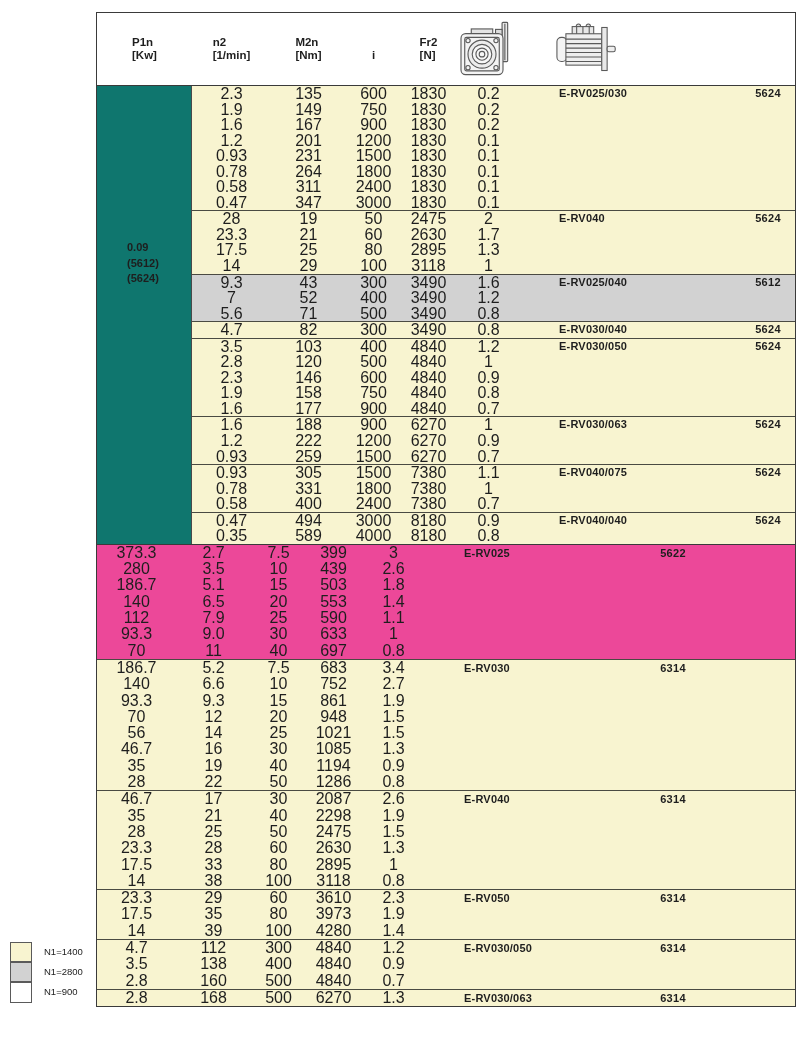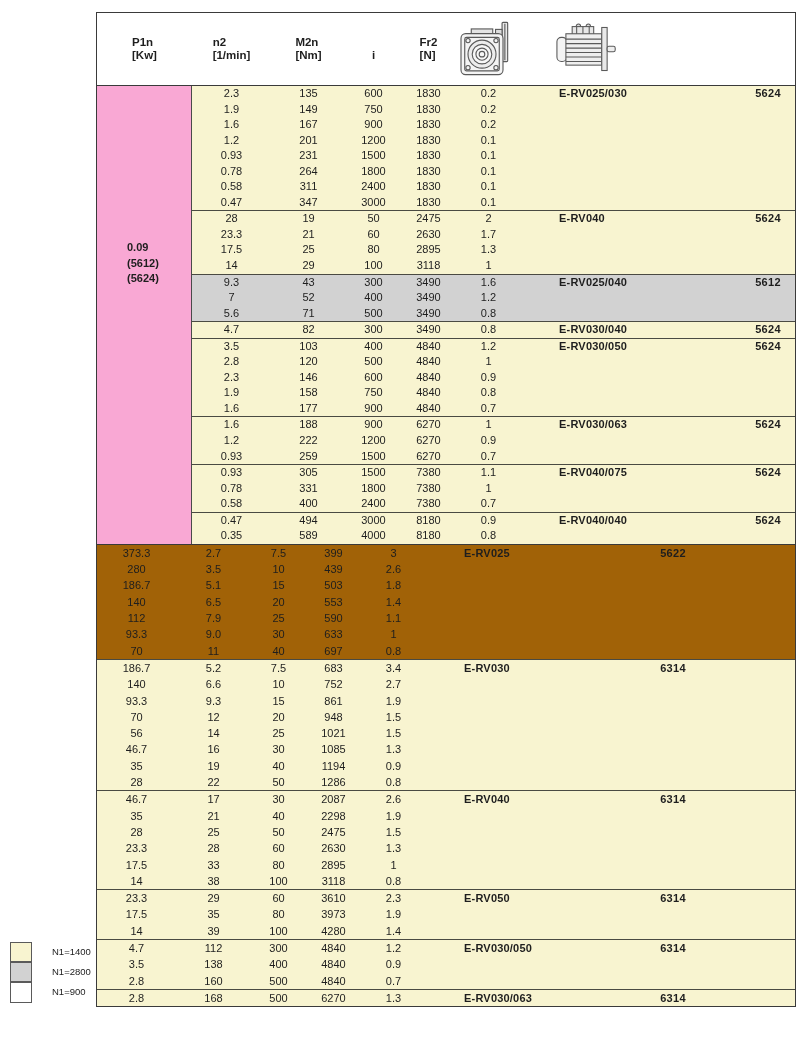--- a/index.html
+++ b/index.html
@@ -19,43 +19,43 @@
     height:73px; border-bottom:1.8px solid #3a3a3a; background:#fff;
   }
   .hcell { display:flex; flex-direction:column; justify-content:center; align-items:center;
            font-weight:bold; font-size:11.5px; line-height:13.5px; }
   .hcell .hl { text-align:left; }
   .hcell.pad-down .hl { padding-top:14px; }
   .hcell.icon-cell { justify-content:center; }
 
   .section { display:flex; }
   .section + .section { border-top:1.7px solid #3a3a3a; }
-  .pcell { width:95px; flex:none; border-right:1.2px solid #4a4a4a; position:relative; background:#f9a8d4; }
+  .pcell { width:95px; flex:none; border-right:1.2px solid #4a4a4a; position:relative; background:#0f766e; }
   .plabel { position:absolute; left:30px; font-weight:bold; font-size:11px; line-height:15.5px; white-space:nowrap; }
   .s0 .plabel { top:154px; }
   .s1 .plabel { top:300px; }
   .blocks { flex:1; display:flex; flex-direction:column; }
   .block { position:relative; }
   .block + .block { border-top:1.5px solid #4a4a42; }
-  .brow { display:grid; grid-template-columns:79px 75px 55px 55px 65px 1fr; font-size:11px; }
+  .brow { display:grid; grid-template-columns:79px 75px 55px 55px 65px 1fr; font-size:16px; }
   .s0 .brow { height:15.55px; line-height:15.55px; }
   .s1 .brow { height:16.3px; line-height:16.3px; }
   .bcell { text-align:center; }
   .blabel { position:absolute; top:0; left:329px; width:274px; display:grid;
             grid-template-columns:140px 134px; font-weight:bold; font-size:11px;gap:40px; }
   .s0 .blabel { height:15.55px; line-height:15.55px; }
   .s1 .blabel { height:16.3px; line-height:16.3px; }
   .model { padding-left:38px; white-space:nowrap; letter-spacing:0.2px; }
   .mcode { text-align:center; letter-spacing:0.3px; }
 
   
   .legend { position:absolute; left:10px; top:941px; }
   .lrow { display:flex; align-items:center; height:20.4px; }
   .swatch { width:22px; height:20.4px; border:1px solid #5a5a5a; margin-bottom:-1px; flex:none; }
-  .llabel { margin-left:20px; font-size:9.5px; color:#222; white-space:nowrap; }
+  .llabel { margin-left:12px; font-size:9.5px; color:#222; white-space:nowrap; }
 
   svg { display:block; }
 </style>
 </head>
 <body>
 
 <div class="table">
   <div class="thead">
     <div class="hcell">
       <div class="hl">
@@ -387,21 +387,21 @@
             </div>
             <div class="blabel">
               <div class="model">E-RV040/040</div>
               <div class="mcode">5624</div>
             </div>
           </div>
         </div>
       </div>
       <div class="section s1">
         <div class="blocks">
-          <div class="block" style="background: #a16207;">
+          <div class="block" style="background: #ec4899;">
             <div class="brow">
               <div class="bcell">373.3</div>
               <div class="bcell">2.7</div>
               <div class="bcell">7.5</div>
               <div class="bcell">399</div>
               <div class="bcell">3</div>
             </div>
             <div class="brow">
               <div class="bcell">280</div>
               <div class="bcell">3.5</div>

